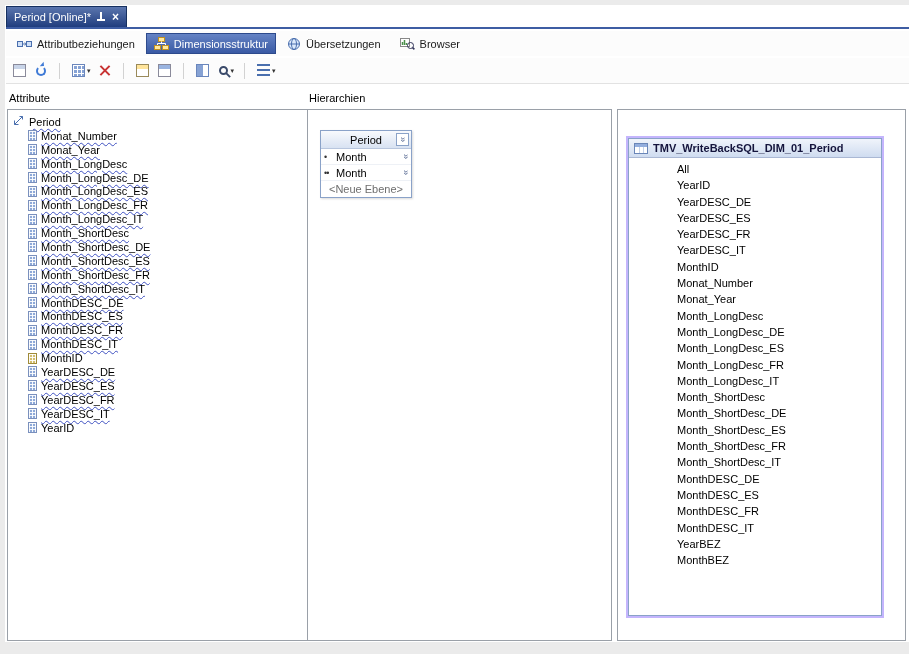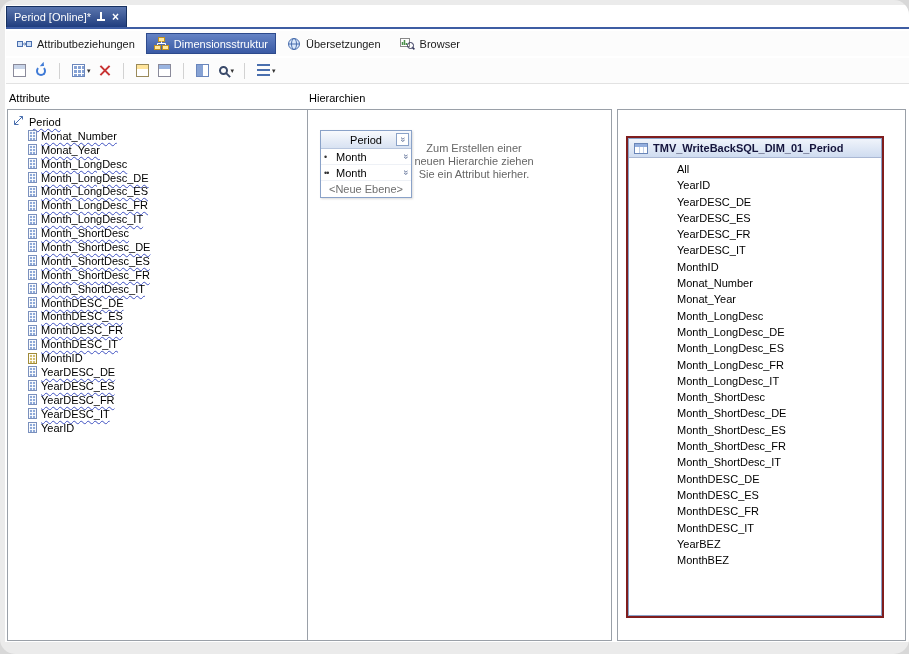--- a/index.html
+++ b/index.html
@@ -1,18 +1,18 @@
 <!DOCTYPE html>
 <html><head>
 <meta charset="utf-8">
 <style>
   * { margin:0; padding:0; box-sizing:border-box; }
   body { background:#d8d8d8; font-family:"Liberation Sans", sans-serif; }
   .screen { position:relative; width:909px; height:654px; background:#ebebeb; overflow:hidden;
-            font-size:11px; color:#000;border-radius:15px; }
+            font-size:11px; color:#000; }
   .content-bg { position:absolute; left:5px; top:5px; right:0; bottom:12px; background:#fff; }
 
   
   .doc-tab { position:absolute; left:6px; top:6px; height:21px; display:inline-flex; align-items:center;
              gap:6px; padding:0 7px; background:linear-gradient(#5b76ae, #203d7e);
              border:1px solid #16305f; border-bottom:none; color:#fff; }
   .tab-underline { position:absolute; left:6px; top:27px; right:0; height:2px; background:#3e5da3; }
   .pin-icon { position:relative; width:9px; height:10px; display:inline-block; }
   .pin-icon::before { content:""; position:absolute; left:3px; top:0; width:2px; height:7px; background:#fff; }
   .pin-icon::after  { content:""; position:absolute; left:0; top:7px; width:8px; height:2px; background:#fff; }
@@ -92,21 +92,21 @@
   .hier-row { display:flex; align-items:center; height:16px; padding:0 3px;
               border-bottom:1px solid #eef1f6; }
   .hier-bullet { width:12px; font-size:9px; color:#333; letter-spacing:-1px; }
   .hier-level-label { flex:1; }
   .hier-new { height:16px; line-height:16px; text-align:center; color:#6e6e6e; }
   .hier-hint { position:absolute; left:106px; top:32px; width:120px; text-align:center;
                color:#666; line-height:13px; }
 
   
   .dsv-outline { position:absolute; left:8px; top:26px; width:258px; height:482px;
-                 border:2px solid #7f1d1d; background:#fff; }
+                 border:2px solid #c4b5fd; background:#fff; }
   .dsv-table { position:absolute; inset:0; border:1px solid #8aa2c8; overflow:hidden; }
   .dsv-title { height:19px; display:flex; align-items:center; gap:5px; padding:0 5px;
                background:linear-gradient(#f0f4fb, #cfdcf0); border-bottom:1px solid #aab8d4;
                font-weight:bold; color:#14143c; white-space:nowrap; }
   .table-icon { width:14px; height:11px; flex:0 0 auto; border:1px solid #6a86b8; background-color:#fff;
                background-image:linear-gradient(#93aede 3px, transparent 3px),
                  linear-gradient(to right, transparent 4px, #c4d2ea 4px, #c4d2ea 5px, transparent 5px,
                                  transparent 8px, #c4d2ea 8px, #c4d2ea 9px, transparent 9px); }
   .dsv-rows { padding-top:3px;padding-left:24px; }
   .dsv-row { height:16.3px; line-height:16.3px; padding-left:24px; white-space:nowrap; }
@@ -384,21 +384,20 @@
             </div>
 
             <div class="hier-row">
               <span class="hier-bullet">••</span>
               <span class="hier-level-label">Month</span>
               <span class="chev">»</span>
             </div>
           </div>
         <div class="hier-new">&lt;Neue Ebene&gt;</div>
       </div>
-      <div class="hier-hint">Zum Erstellen einer neuen Hierarchie ziehen Sie ein Attribut hierher.</div>
     </div>
   </div>
 
   <div class="panel" id="panel-datasource">
     <div class="panel-box">
       <div class="dsv-outline">
         <div class="dsv-table">
           <div class="dsv-title">
             <span class="table-icon"></span>
             <span>TMV_WriteBackSQL_DIM_01_Period</span>

